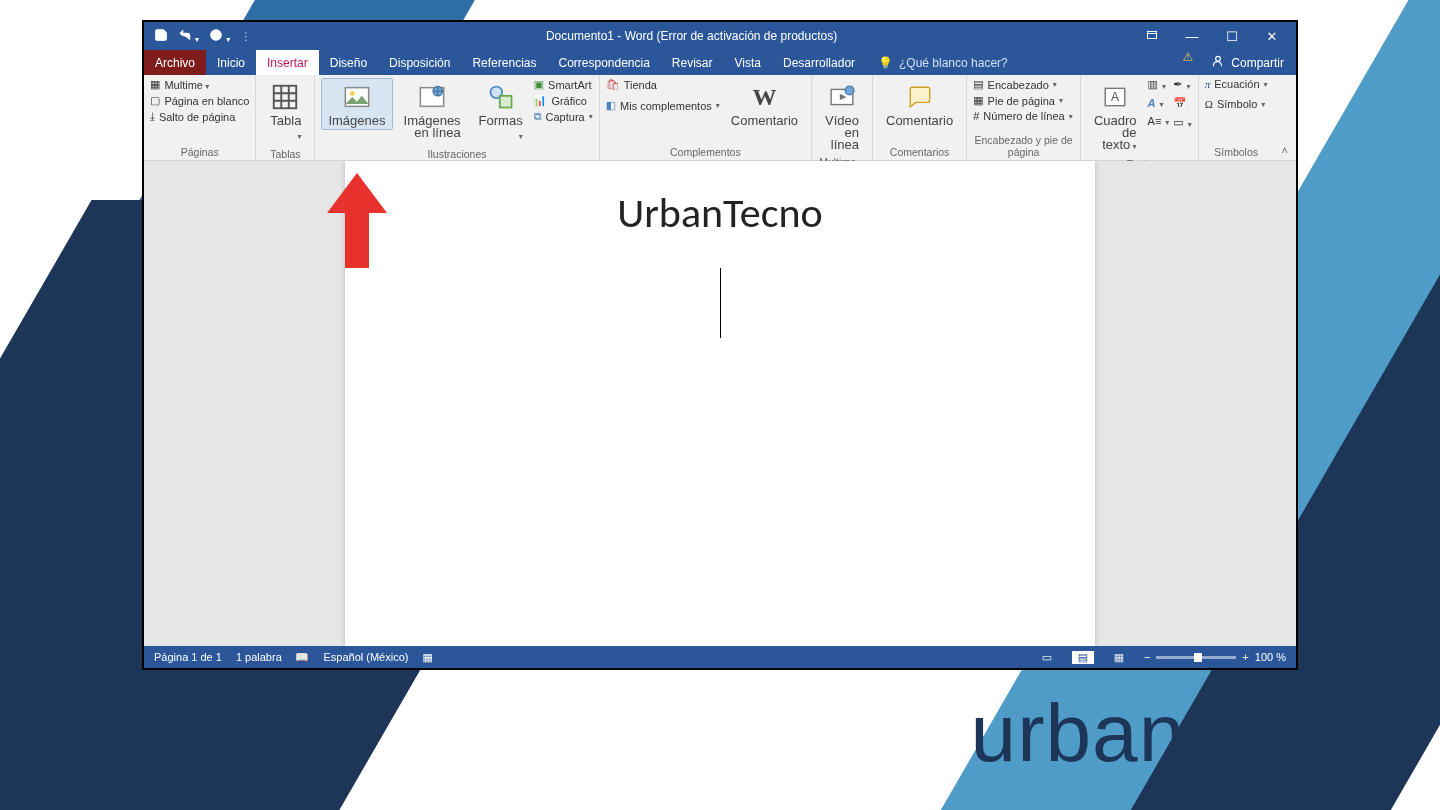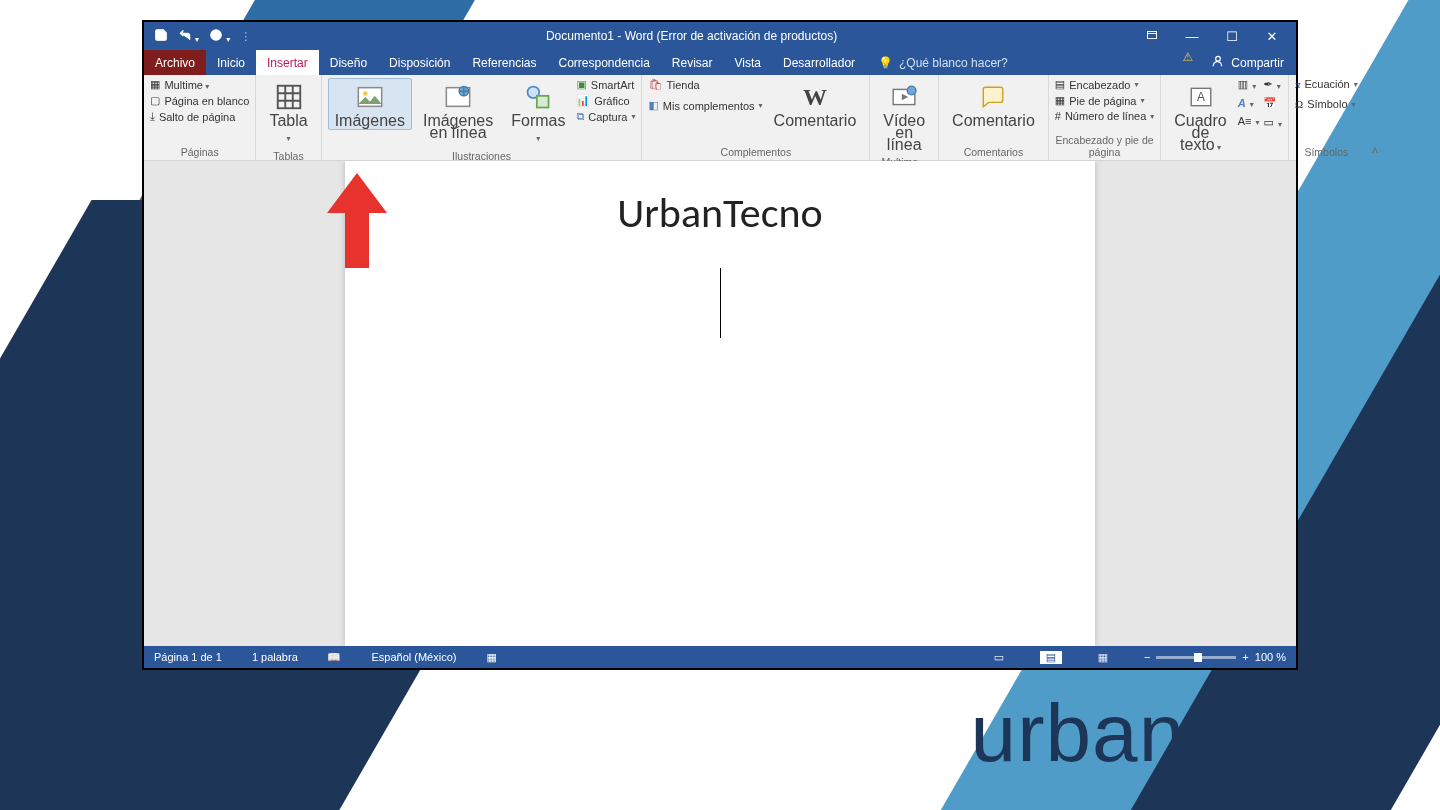--- a/index.html
+++ b/index.html
@@ -35,31 +35,31 @@
   .warn { color:#f7c948; padding-right:6px;}
   
   .ribbon { background:#f1f1f1; border-bottom:1px solid #d4d4d4; display:flex; align-items:stretch; height:86px; }
   .group { border-right:1px solid #d9d9d9; display:flex; flex-direction:column; padding:3px 6px 0 6px;}
   .group .controls { flex:1; display:flex; align-items:flex-start; gap:4px;}
   .group .cap { text-align:center; color:#666; font-size:10.5px; padding:2px 0;}
   .stackv { display:flex; flex-direction:column; gap:3px; font-size:11px; color:#333;}
   .stackv div { display:flex; align-items:center; gap:4px; white-space:nowrap;}
   .bigbtn { display:flex; flex-direction:column; align-items:center; gap:2px; padding:2px 6px; cursor:pointer; border:1px solid transparent; border-radius:2px;}
   .bigbtn .ic { width:32px; height:32px; display:flex; align-items:center; justify-content:center;}
-  .bigbtn .lb { font-size:16px; text-align:center; line-height:12px;}
+  .bigbtn .lb { font-size:13px; text-align:right; line-height:12px;}
   .bigbtn.hilite { background:#d7e4f2; border-color:#9fbdd9;}
   .mini { display:flex; align-items:center; gap:4px; font-size:11px; white-space:nowrap;}
   .collapse-caret{ align-self:flex-end; padding:4px 8px; color:#666;}
   
   .docwrap { flex:1; background:#e6e6e6; display:flex; justify-content:center; overflow:hidden; position:relative;}
   .page { width:750px; background:#fff; box-shadow:0 0 6px rgba(0,0,0,.2); margin-top:0; position:relative;}
   .pagetxt { text-align:center; font-size:42px; color:#222; padding-top:26px; font-family:Calibri, Arial, sans-serif;}
   .cursor { width:1px; height:70px; background:#000; margin:30px auto 0;}
   
-  .status { height:22px; background:#2b579a; color:#fff; display:flex; align-items:center; font-size:11px; padding:5px 10px; gap:30px;}
+  .status { height:22px; background:#2b579a; color:#fff; display:flex; align-items:center; font-size:11px; padding:5px 10px; gap:14px;}
   .status .spacer{flex:1;}
   .status .viewbtn{width:22px;text-align:center;opacity:.85;}
   .status .viewbtn.active{background:#fff;color:#2b579a;opacity:1;}
   .zoom { display:flex; align-items:center; gap:6px;}
   .zoom .track{width:80px;height:3px;background:rgba(255,255,255,.5);position:relative;}
   .zoom .thumb{position:absolute;left:38px;top:-3px;width:8px;height:9px;background:#fff;}
 
   
   .redarrow { position:absolute; left:327px; top:173px; z-index:20;}
   .dd::after{content:" \25BE"; font-size:8px; color:#666;}

